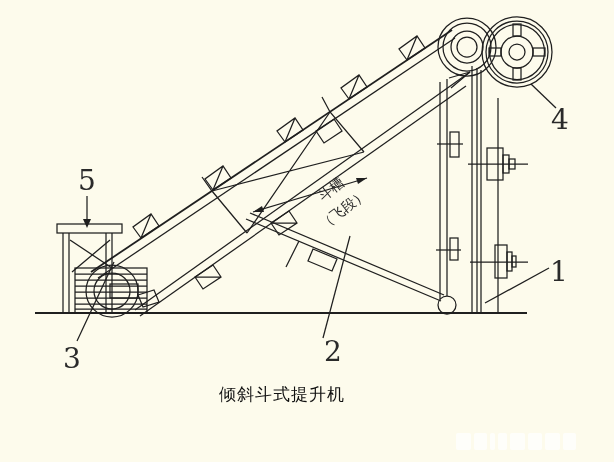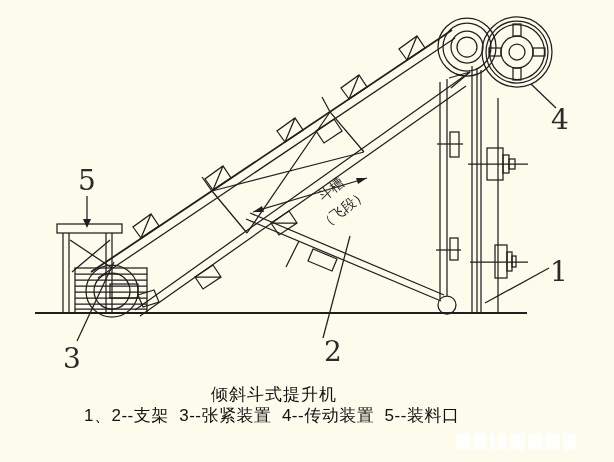--- a/index.html
+++ b/index.html
@@ -8,21 +8,21 @@
     position:relative;width:614px;height:462px;background:var(--bg);
     overflow:hidden;font-family:"Liberation Sans",sans-serif;color:#111;
   }
   svg.fig{position:absolute;left:0;top:0;}
   .stroke{stroke:var(--line);fill:none;stroke-width:1.25;}
   .thick{stroke-width:1.8;}
   .fillmark{fill:var(--line);stroke:none;}
   .num{font-family:"DejaVu Serif","Liberation Serif",serif;font-size:28px;fill:#2a2a2a;}
   .cjk-note{font-family:"Liberation Sans",sans-serif;font-size:14px;fill:#2a2a2a;}
   .title{
-    position:absolute;left:0;top:383px;width:548px;text-align:center;
+    position:absolute;left:8px;top:383px;width:548px;text-align:center;
     font-size:17px;letter-spacing:1px;
   }
   .legend{
     position:absolute;left:84px;top:404px;font-size:17px;white-space:pre;
     letter-spacing:0.5px;
   }
   .watermark{position:absolute;left:456px;top:433px;display:flex;gap:3px;
     opacity:.78;filter:blur(.6px);}
   .wm{height:17px;background:#ffffff;border-radius:2px;}
 </style>
@@ -151,21 +151,20 @@
 
       <line class="stroke" x1="485" y1="303" x2="549" y2="268"></line>
       <text class="num" x="550" y="281">1</text>
 
       <line class="stroke" x1="531" y1="84" x2="556" y2="108"></line>
       <text class="num" x="551" y="129">4</text>
     </g>
   </svg>
 
   <div class="title">倾斜斗式提升机</div>
-  <div class="legend">1、2--支架  3--张紧装置  4--传动装置  5--装料口</div>
 
   <div class="watermark">
     <span class="wm" style="width:15px"></span>
     <span class="wm" style="width:13px"></span>
     <span class="wm" style="width:5px"></span>
     <span class="wm" style="width:9px"></span>
     <span class="wm" style="width:15px"></span>
     <span class="wm" style="width:14px"></span>
     <span class="wm" style="width:15px"></span>
     <span class="wm" style="width:13px"></span>

